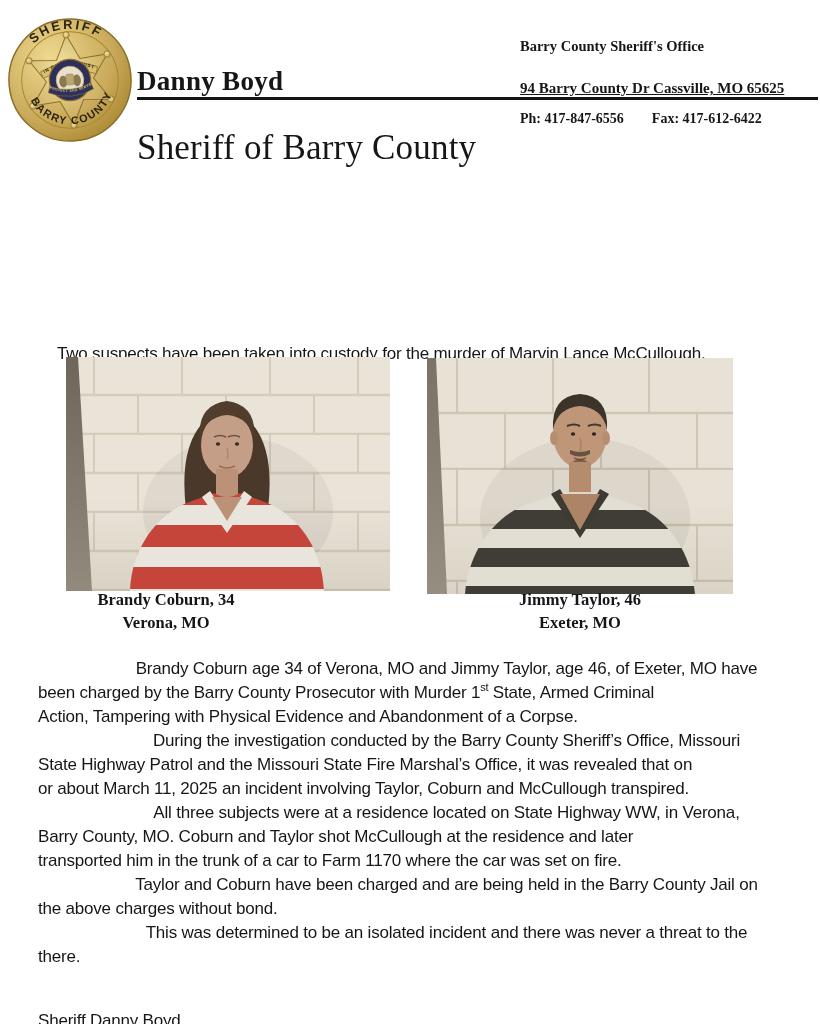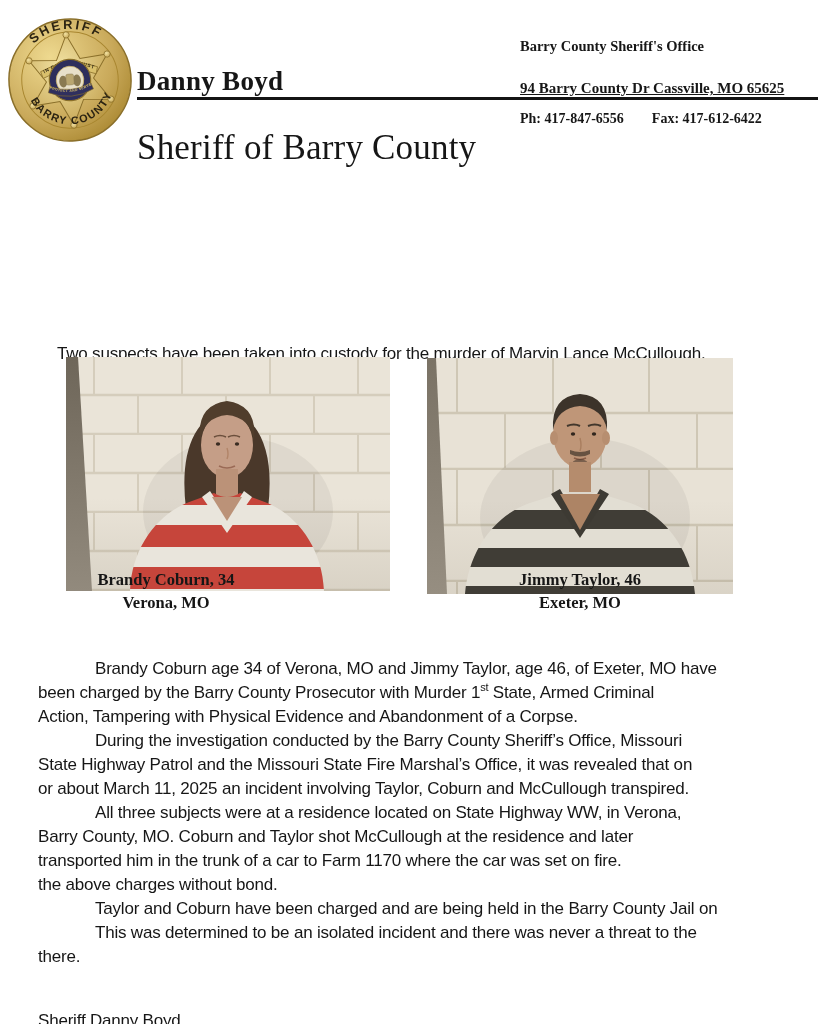--- a/index.html
+++ b/index.html
@@ -24,28 +24,28 @@
                font-family:"Liberation Serif",serif;font-weight:bold;}
   .t1{font-size:29px;line-height:34px;}
   .t2{font-size:23px;line-height:28px;}
   .t3{font-size:20px;line-height:25px;}
   
   .intro{position:absolute;left:57px;top:303px;font-size:17px;letter-spacing:-0.2px;white-space:nowrap;margin-top:41px;}
   .body-text{position:absolute;left:38px;top:657px;width:760px;font-size:17px;
              letter-spacing:-0.2px;line-height:24px;}
   .body-text p{margin:0;}
   .bline{white-space:nowrap;}
-  .indent{padding-left:57px;}
+  .indent{padding-left:57px;text-align:center;}
   sup{font-size:11px;vertical-align:super;line-height:0;}
   .signature{position:absolute;left:38px;top:981px;font-size:17px;letter-spacing:-0.2px;margin-top:30px;}
   
   .photo{position:absolute;display:block;}
   .photo-left{left:66px;top:357px;width:324px;height:234px;}
   .photo-right{left:427px;top:358px;width:306px;height:236px;}
-  .caption{position:absolute;top:568px;width:220px;text-align:center;
+  .caption{position:absolute;top:588px;width:220px;text-align:center;
            font-family:"Liberation Serif",serif;font-weight:bold;font-size:16.5px;line-height:23px;}
   .caption-left{left:56px;}
   .caption-right{left:470px;}
 </style>
 </head>
 <body>
 
 <div class="page">
 
   <svg class="badge" viewBox="0 0 130 130" aria-hidden="true">
@@ -212,22 +212,22 @@
       <span class="bline indent" style="display:block">During the investigation conducted by the Barry County Sheriff’s Office, Missouri</span>
       <span class="bline" style="display:block">State Highway Patrol and the Missouri State Fire Marshal’s Office, it was revealed that on</span>
       <span class="bline" style="display:block">or about March 11, 2025 an incident involving Taylor, Coburn and McCullough transpired.</span>
     </p>
     <p>
       <span class="bline indent" style="display:block">All three subjects were at a residence located on State Highway WW, in Verona,</span>
       <span class="bline" style="display:block">Barry County, MO. Coburn and Taylor shot McCullough at the residence and later</span>
       <span class="bline" style="display:block">transported him in the trunk of a car to Farm 1170 where the car was set on fire.</span>
     </p>
     <p>
+      <span class="bline indent" style="display:block">Taylor and Coburn have been charged and are being held in the Barry County Jail on</span>
       <span class="bline" style="display:block">the above charges without bond.</span>
-      <span class="bline indent" style="display:block">Taylor and Coburn have been charged and are being held in the Barry County Jail on</span>
     </p>
     <p>
       <span class="bline indent" style="display:block">This was determined to be an isolated incident and there was never a threat to the</span>
       <span class="bline" style="display:block">there.</span>
     </p>
   </div>
 
   <div class="signature">Sheriff Danny Boyd</div>
 
 </div>

